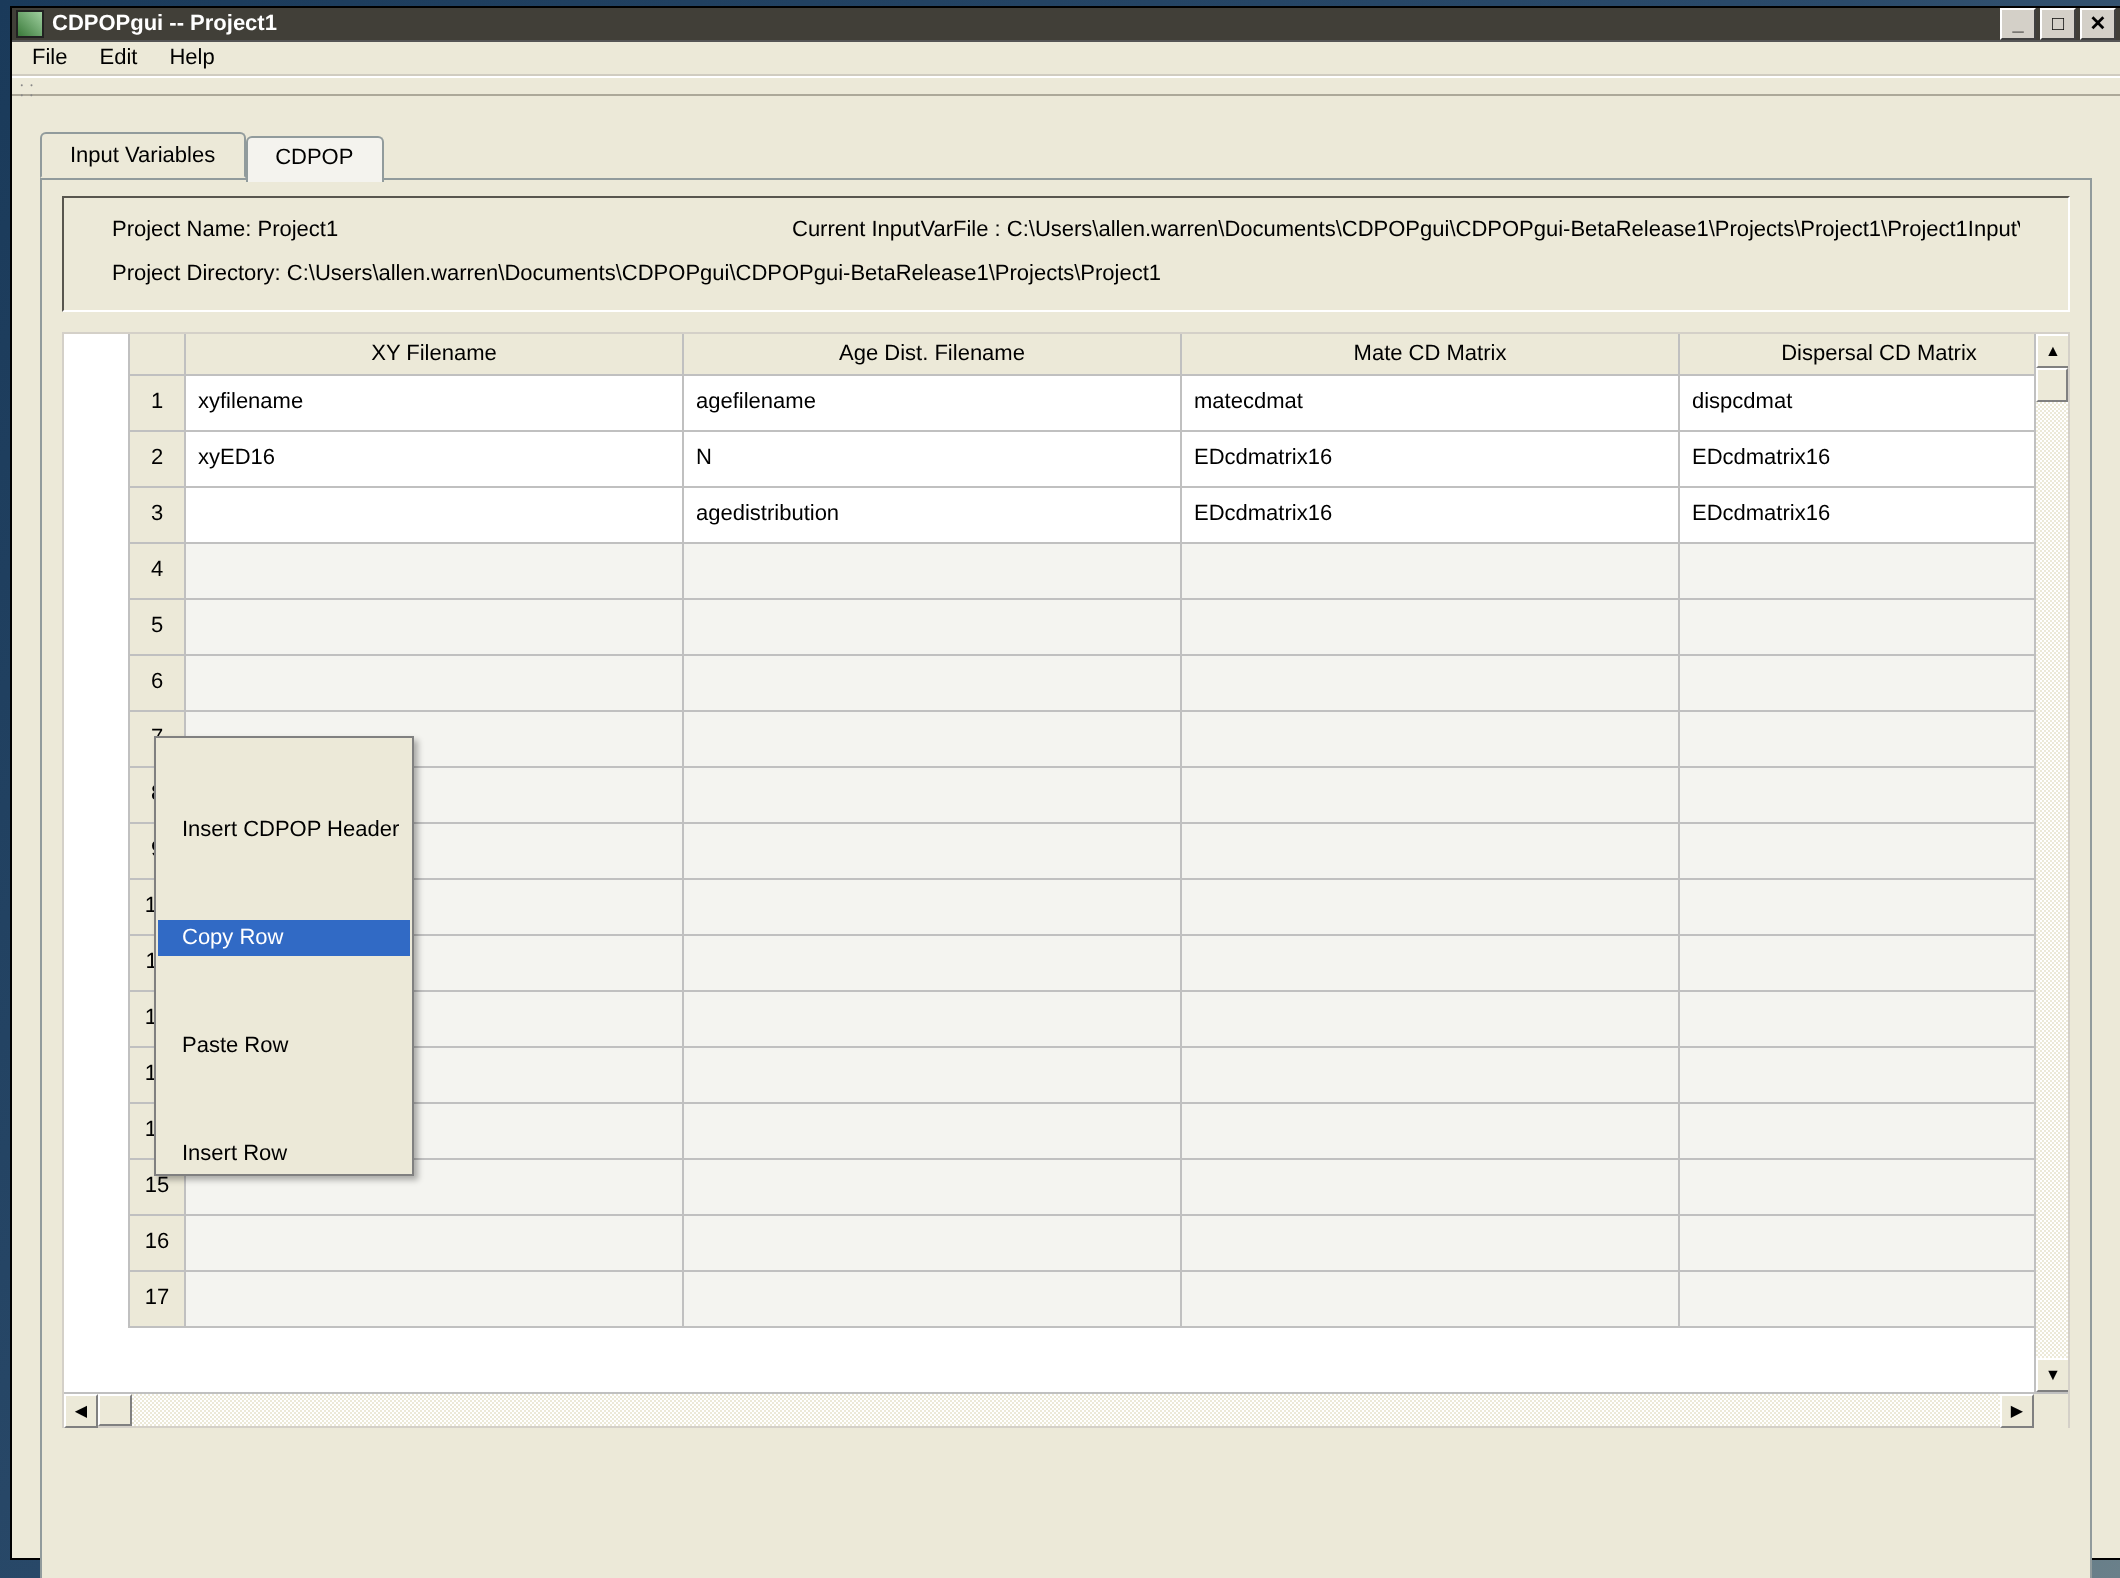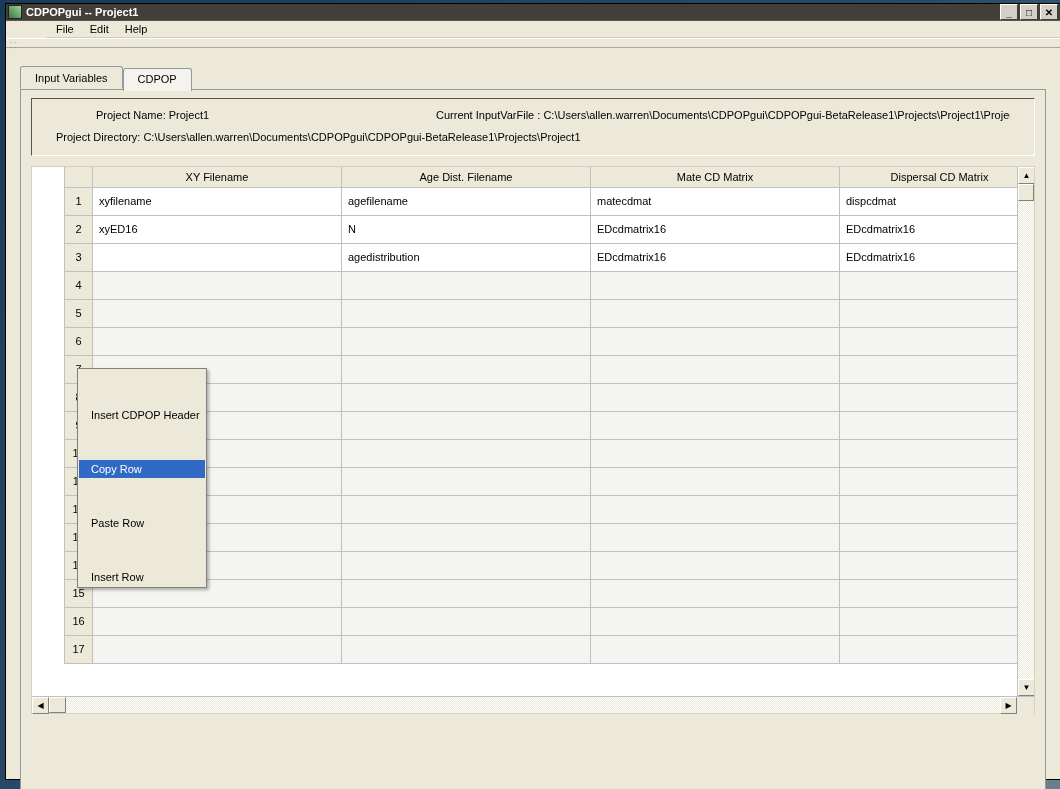--- a/index.html
+++ b/index.html
@@ -63,21 +63,20 @@
     color: #000;
   }
   .menubar {
     height: 20px;
     background: #ece9d8;
     display: flex;
     align-items: center;
     padding: 0 2px;
     border-bottom: 1px solid #d0ccc0;
     font-size: 11px;
-    margin-left: 40px;
   }
   .menubar .menu-item {
     padding: 2px 8px;
     cursor: default;
   }
   .rebar {
     height: 10px;
     background: #ece9d8;
     border-top: 1px solid #fff;
     border-bottom: 1px solid #aca899;
@@ -131,21 +130,20 @@
     padding: 10px 24px 12px 24px;
     margin-bottom: 10px;
     font-size: 11px;
     color: #000;
     background: #ece9d8;
     position: relative;
   }
   .info-row {
     display: flex;
     margin-bottom: 10px;
-    margin-left: 40px;
   }
   .info-row .left { width: 340px; }
   .info-row .right { flex: 1; white-space: nowrap; overflow: hidden; }
   .grid-wrap {
     border: 1px solid #d4d0c8;
     background: #fff;
     height: 548px;
     position: relative;
     display: flex;
     flex-direction: column;

